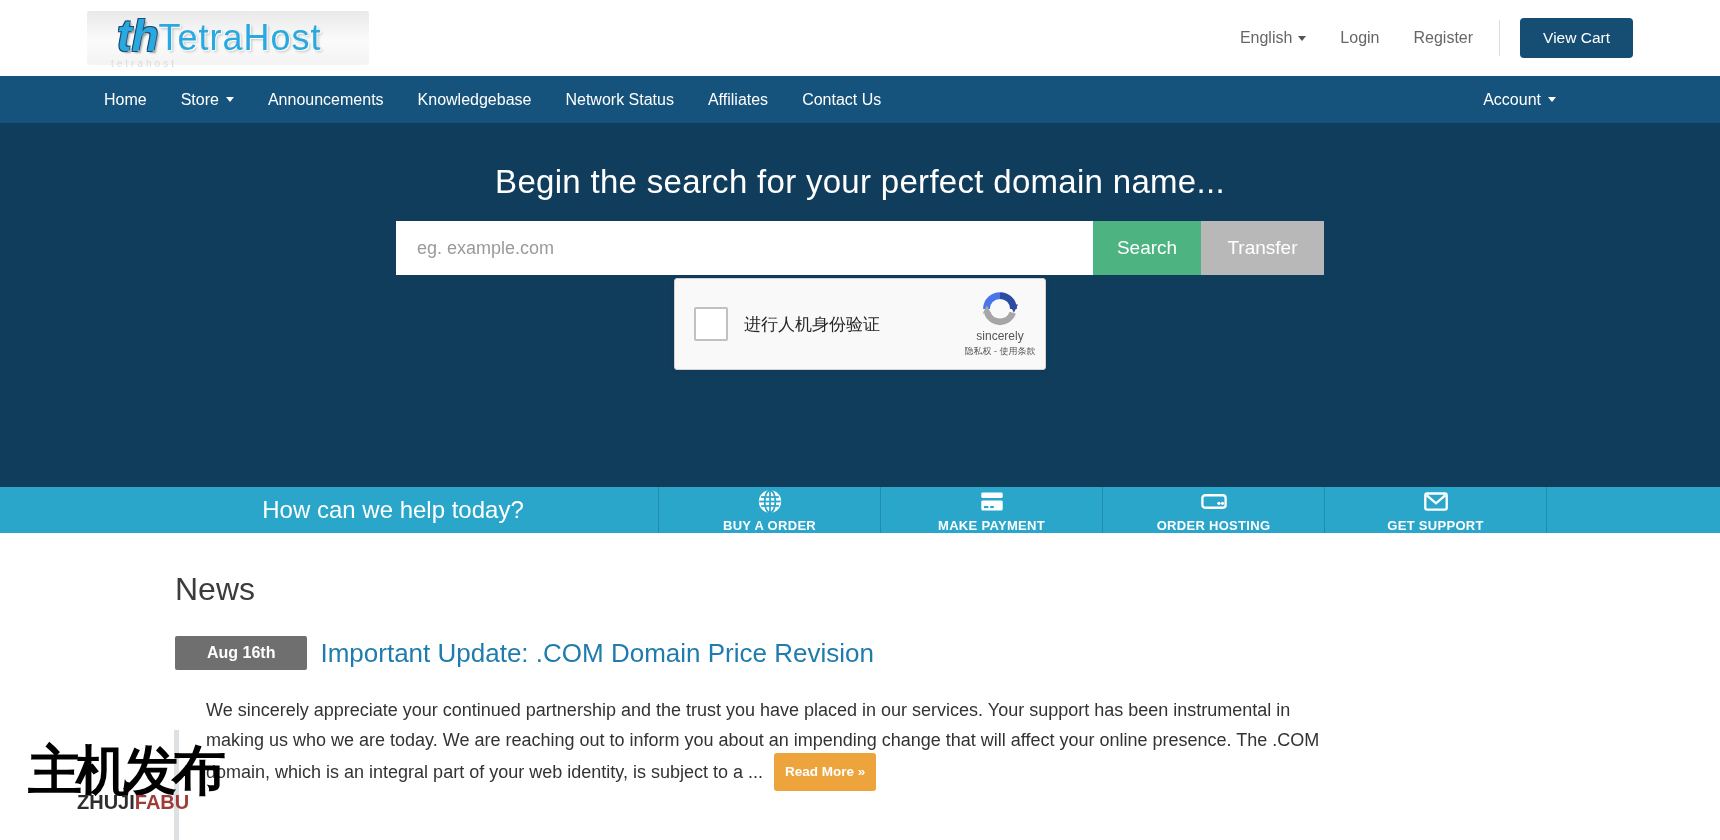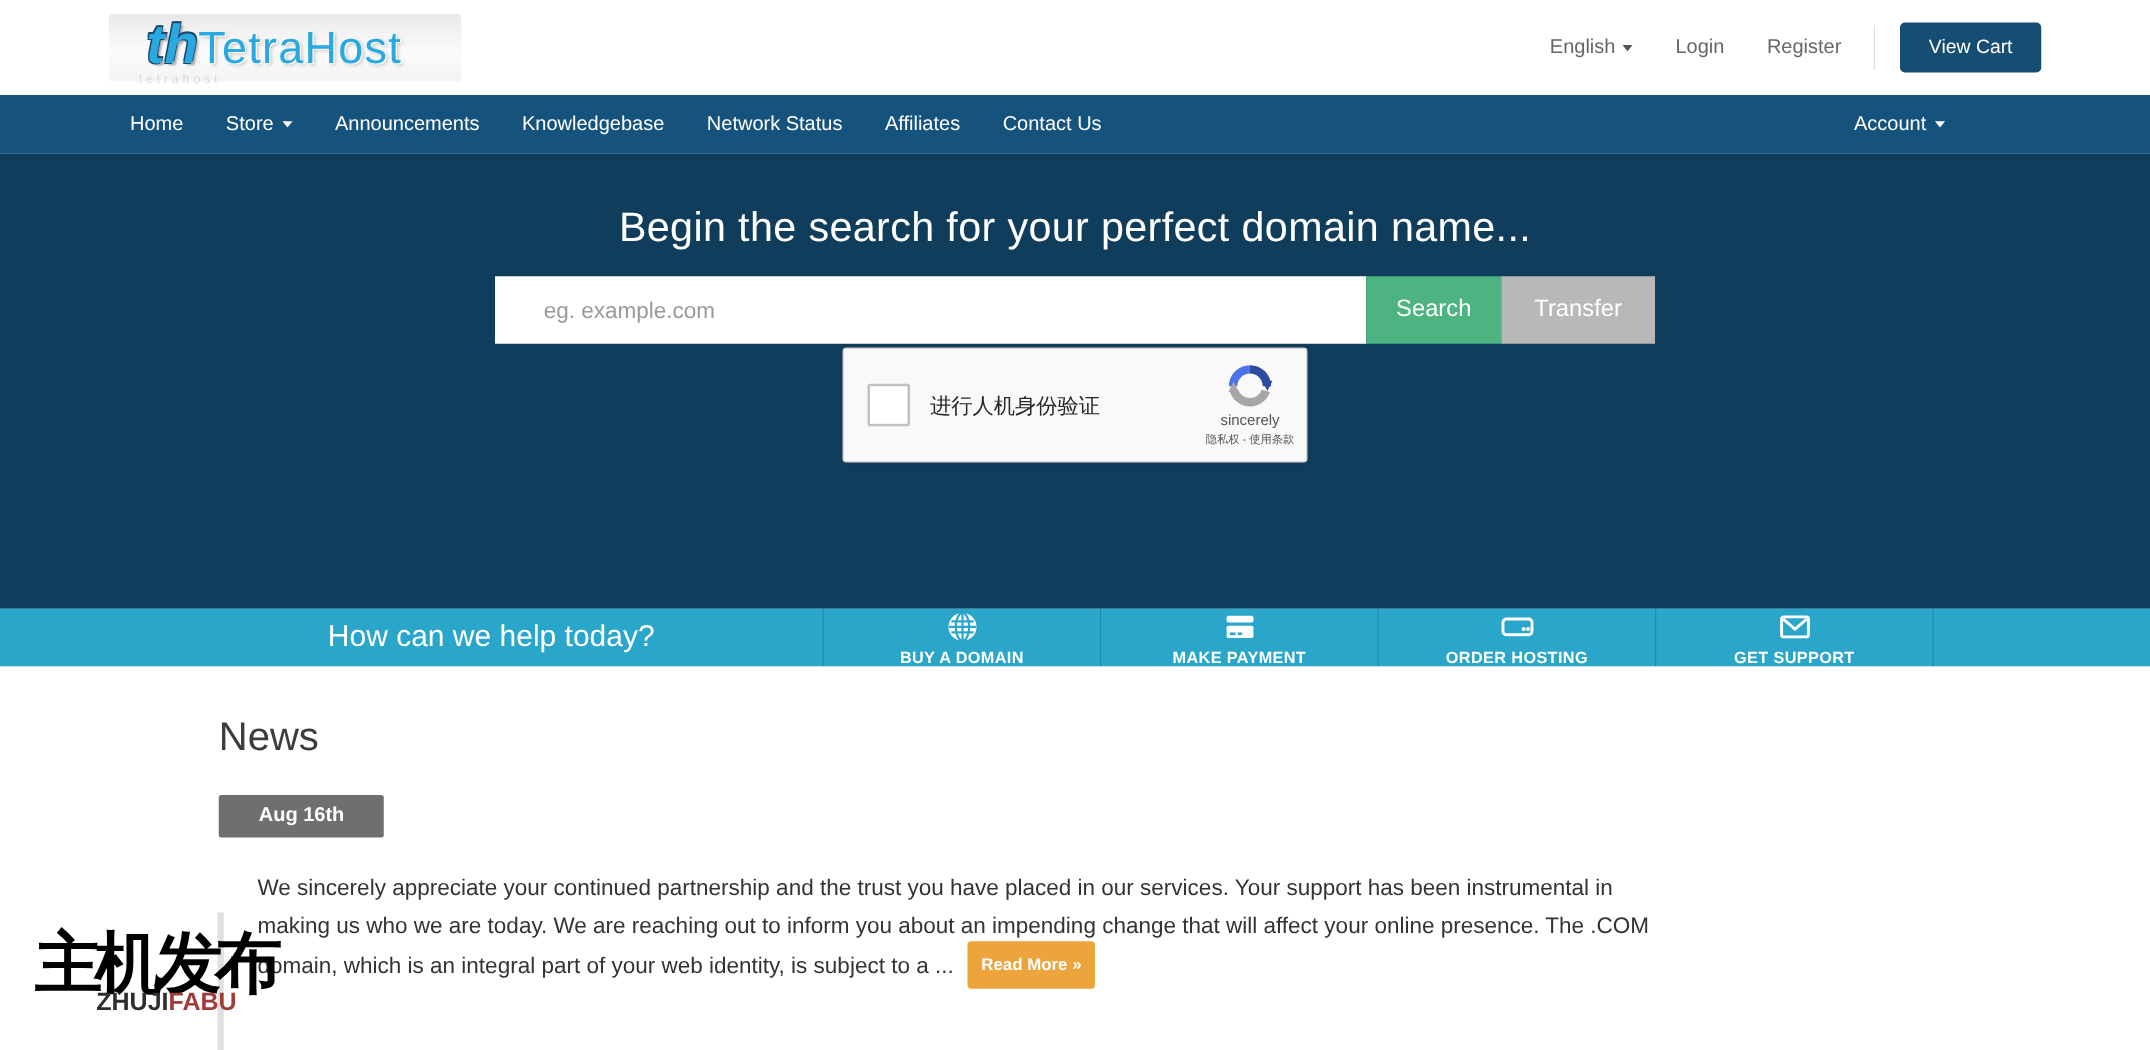--- a/index.html
+++ b/index.html
@@ -32,21 +32,21 @@
   .nav .inner { display:flex; height:47px; align-items:center; }
   .nav-item { color:#fff; font-size:16px; padding:0 17px; line-height:47px; cursor:pointer; display:flex; align-items:center; white-space:nowrap; }
   .caret-white { display:inline-block; width:0; height:0; border-left:4px solid transparent; border-right:4px solid transparent;
                  border-top:5px solid #fff; margin-left:7px; }
   .nav-account { margin-left:auto; margin-right:60px; }
 
   
   .hero { height:364px; background:#113d5c; text-align:center; }
   .hero-heading { padding-top:36px; font-size:33px; font-weight:300; color:#fff; line-height:46px; letter-spacing:.3px; }
   .search-row { width:928px; margin:16px auto 0; display:flex; height:54px; }
-  .search-input { flex:1; border:none; outline:none; padding:0 39px; font-size:18px; color:#4d7c0f;
+  .search-input { flex:1; border:none; outline:none; padding:0 21px; font-size:18px; color:#4d7c0f;
                   font-family:"Liberation Sans","DejaVu Sans",sans-serif; }
   .search-input::placeholder { color:#9a9a9a; }
   .btn-search { width:108px; background:#4db381; color:#fff; border:none; font-size:19px; font-weight:300; cursor:pointer; }
   .btn-transfer { width:123px; background:#b8b8b8; color:#fff; border:none; font-size:19px; font-weight:300; cursor:pointer; }
   .captcha-box { width:372px; height:92px; margin:3px auto 0; background:#f9f9f9; border:1px solid #d3d3d3; border-radius:3px;
                  box-shadow:0 0 4px 1px rgba(0,0,0,.08); display:flex; align-items:center; text-align:left; }
   .captcha-checkbox { width:34px; height:34px; background:#fff; border:2px solid #c1c1c1; border-radius:2px; margin-left:19px; cursor:pointer; }
   .captcha-label { font-size:17px; color:#282727; margin-left:16px; flex:1; }
   .captcha-brandcol { width:78px; margin-right:6px; display:flex; flex-direction:column; align-items:center; }
   .captcha-brand { font-size:12px; color:#555; margin-top:2px; }
@@ -158,21 +158,21 @@
     <svg width="28" height="28" viewBox="0 0 28 28">
       <circle cx="14" cy="14" r="12.5" fill="#fff"></circle>
       <g stroke="#2aa6ca" stroke-width="2" fill="none">
         <line x1="4" y1="9" x2="24" y2="9"></line>
         <line x1="2" y1="14" x2="26" y2="14"></line>
         <line x1="4" y1="19" x2="24" y2="19"></line>
         <ellipse cx="14" cy="14" rx="6" ry="12.5"></ellipse>
         <line x1="14" y1="1.5" x2="14" y2="26.5"></line>
       </g>
     </svg>
-    <div class="help-btn-label">BUY A DOMAIN</div>
+    <div class="help-btn-label">BUY A ORDER</div>
   </div>
   <div class="help-btn">
     <svg width="30" height="28" viewBox="0 0 30 28">
       <rect x="3" y="4" width="24" height="6" rx="1.5" fill="#fff"></rect>
       <rect x="3" y="13" width="24" height="11" rx="1.5" fill="#fff"></rect>
       <rect x="6" y="19" width="5" height="2.4" fill="#2aa6ca"></rect>
       <rect x="13" y="19" width="4" height="2.4" fill="#2aa6ca"></rect>
     </svg>
     <div class="help-btn-label">MAKE PAYMENT</div>
   </div>
@@ -191,20 +191,21 @@
     </svg>
     <div class="help-btn-label">GET SUPPORT</div>
   </div>
   <div class="help-spacer"></div>
 </div>
 
 <div class="content">
   <div class="news-heading">News</div>
   <div class="article-head">
     <span class="date-badge">Aug 16th</span>
+    <span class="article-title">Important Update: .COM Domain Price Revision</span>
   </div>
   <div class="article-excerpt">
     <span>We sincerely appreciate your continued partnership and the trust you have placed in our services. Your support has been instrumental in making us who we are today. We are reaching out to inform you about an impending change that will affect your online presence. The .COM domain, which is an integral part of your web identity, is subject to a ...</span>
     <span class="read-more-btn">Read More »</span>
   </div>
 </div>
 
 <div class="wm-line"></div>
 <div class="wm-cn">主机发布</div>
 <div class="wm-py">

